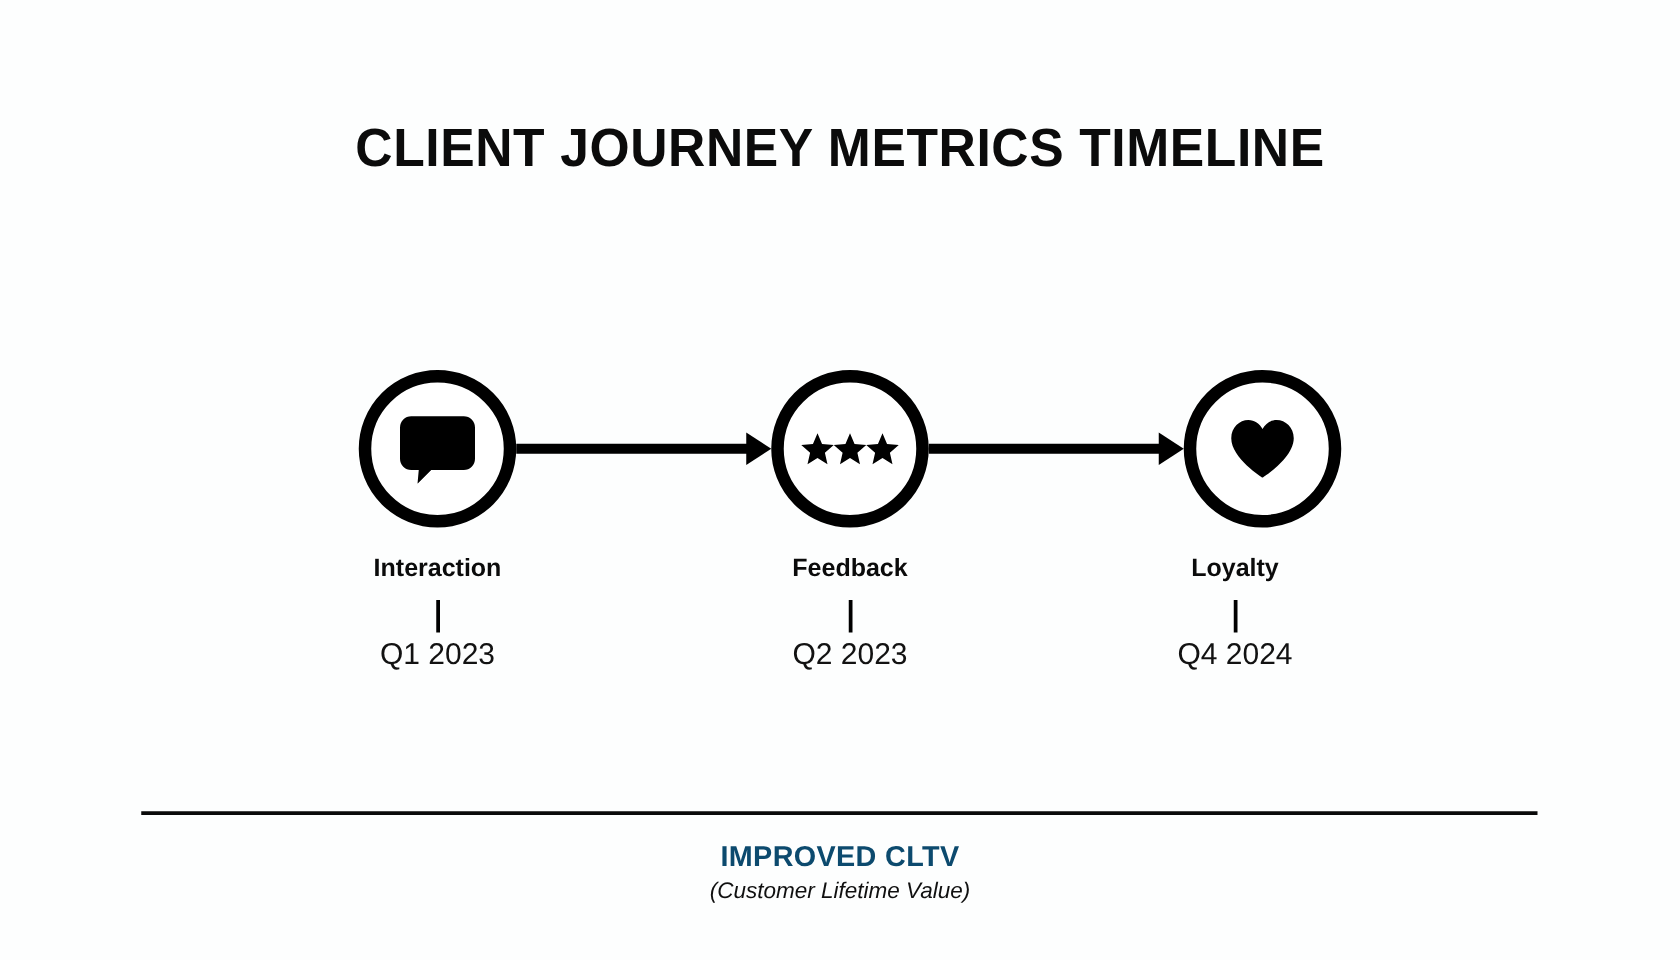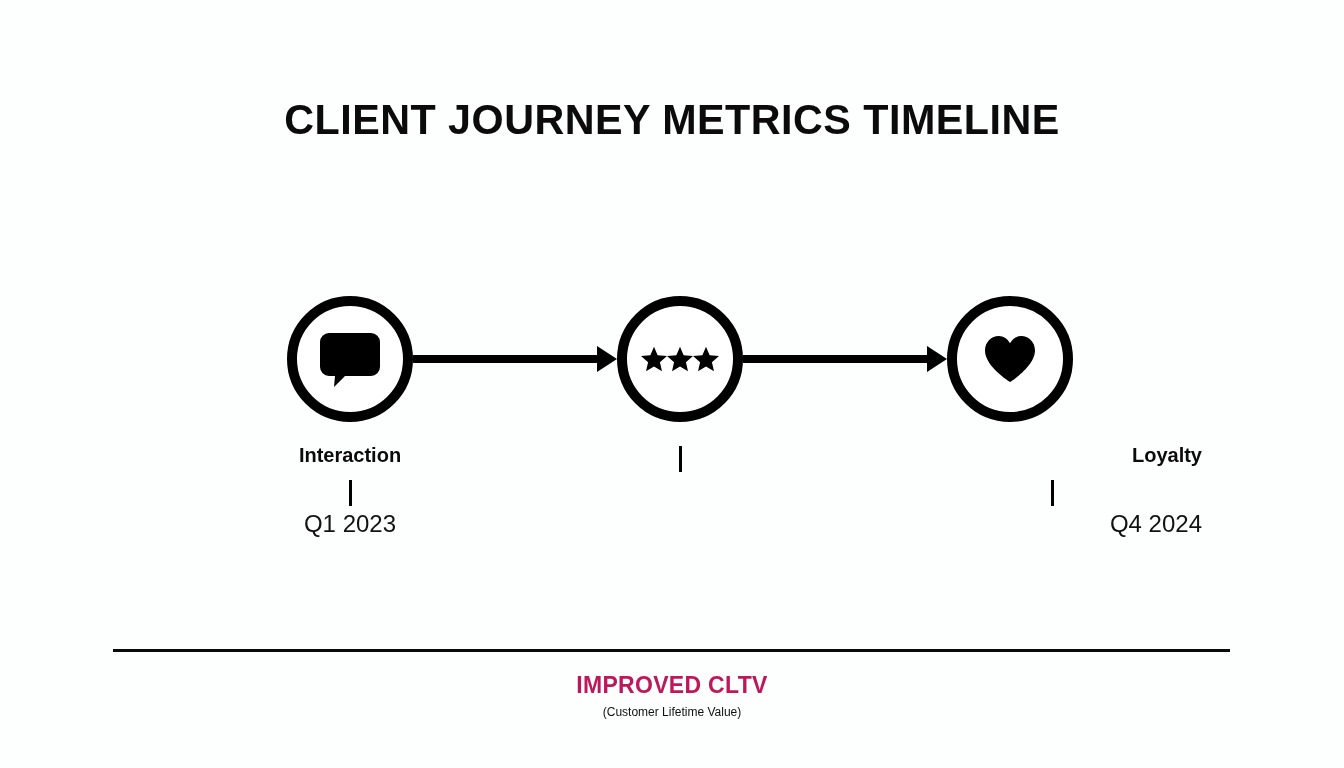--- a/index.html
+++ b/index.html
@@ -112,21 +112,21 @@
     height: 120px;
   }
   .label-col {
     position: absolute;
     top: 0;
     width: 300px;
     text-align: center;
   }
   .label-col.l0 { left: 200px; }
   .label-col.l1 { left: 530px; }
-  .label-col.l2 { left: 902px; text-align: right; }
+  .label-col.l2 { left: 838px; }
 
   .stage-name {
     font-size: 20px;
     font-weight: bold;
     line-height: 34px;
     color: #0b0b0b;
   }
   .tick {
     width: 3px;
     height: 26px;
@@ -154,27 +154,28 @@
     top: 670px;
     left: 0;
     width: 1344px;
     text-align: center;
   }
   .footer-title {
     font-size: 23px;
     font-weight: bold;
     letter-spacing: 0.3px;
     line-height: 30px;
-    color: #be185d;
+    color: #0c4a6e;
   }
   .footer-sub {
-    font-size: 12px;
+    font-size: 18px;
     font-weight: normal;
     line-height: 24px;
     color: #101010;
+    font-style: italic;
   }
 </style>
 </head>
 <body>
 
 <div class="slide">
 
   <div class="title">CLIENT JOURNEY METRICS TIMELINE</div>
 
   <div class="timeline">
@@ -224,21 +225,23 @@
 
   <div class="labels">
 
     <div class="label-col l0">
       <div class="stage-name">Interaction</div>
       <div class="tick"></div>
       <div class="stage-date">Q1 2023</div>
     </div>
 
     <div class="label-col l1">
+      <div class="stage-name">Feedback</div>
       <div class="tick"></div>
+      <div class="stage-date">Q2 2023</div>
     </div>
 
     <div class="label-col l2">
       <div class="stage-name">Loyalty</div>
       <div class="tick"></div>
       <div class="stage-date">Q4 2024</div>
     </div>
 
   </div>
 

